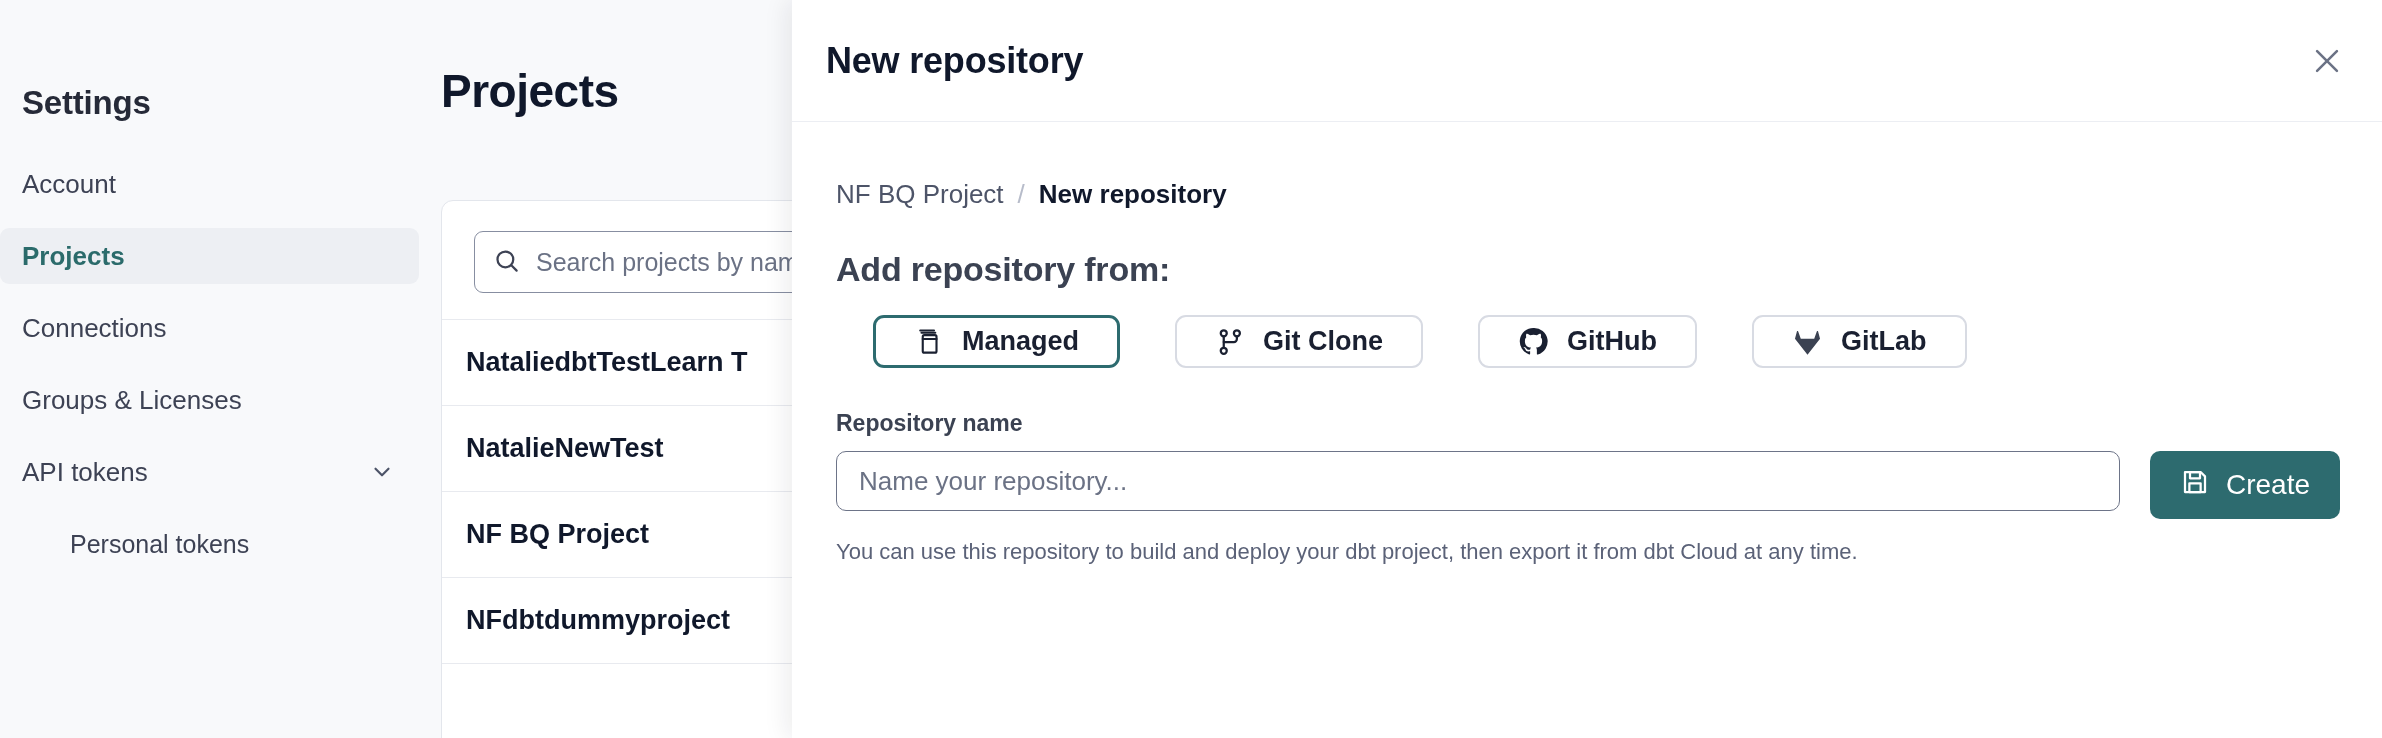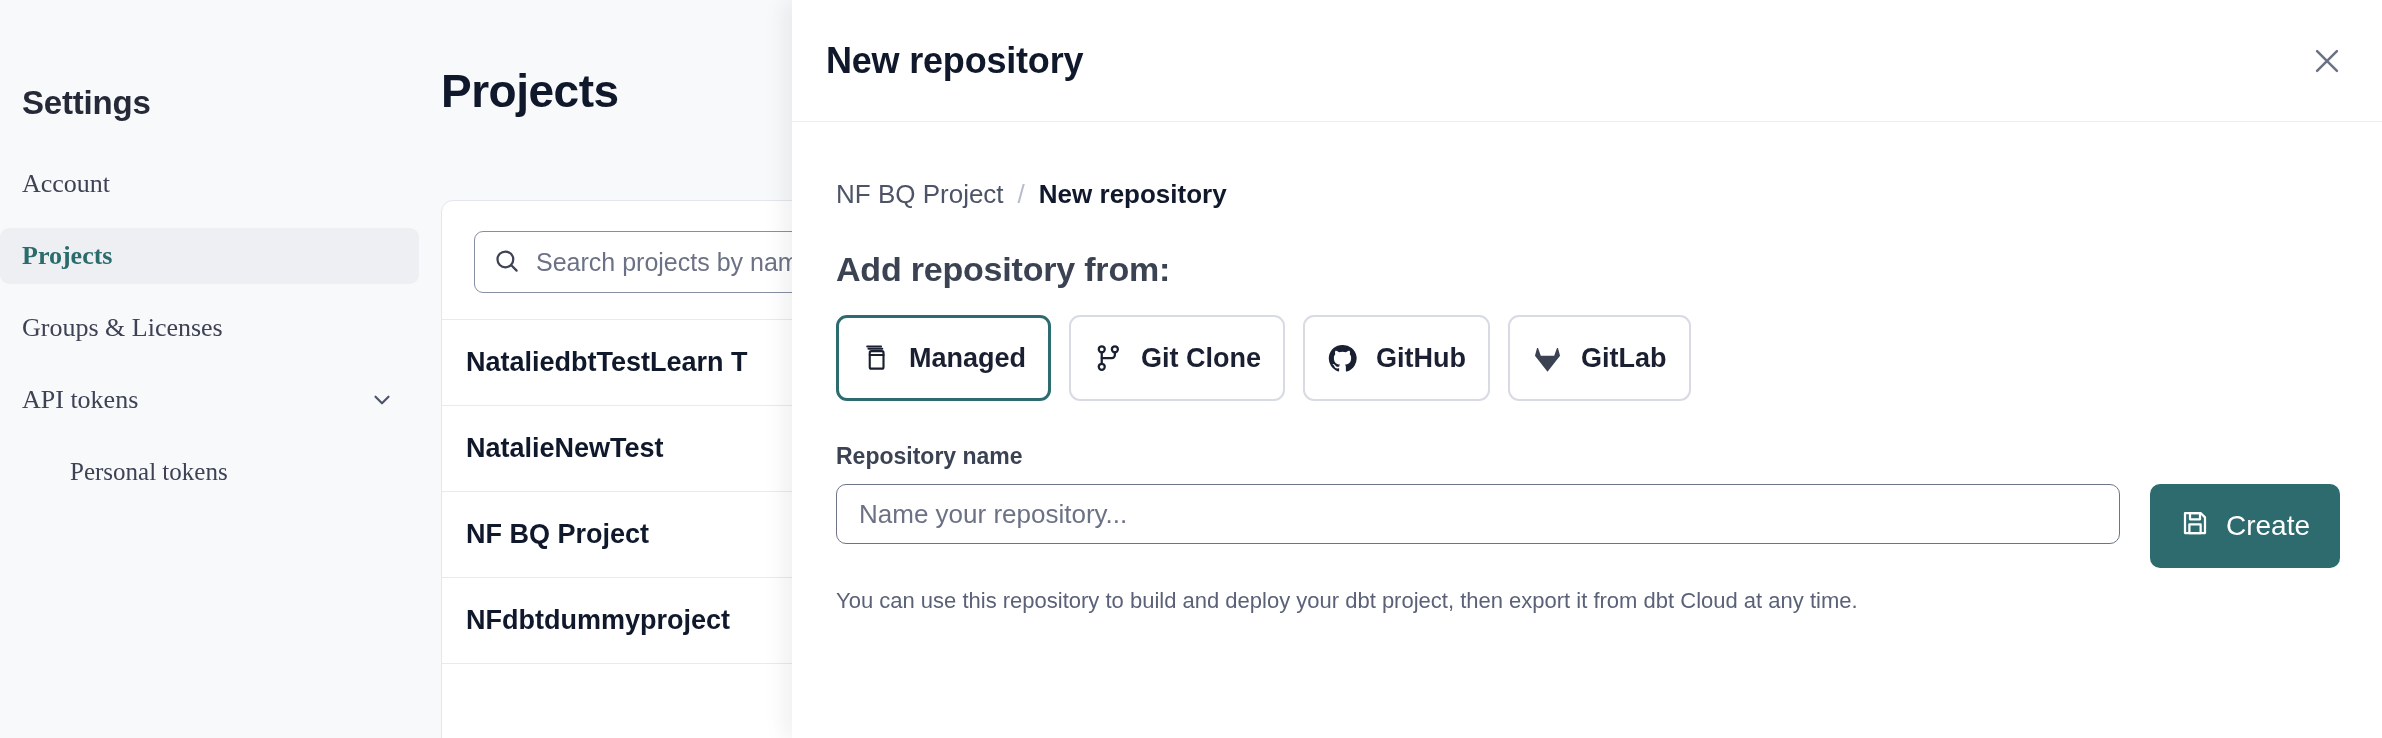--- a/index.html
+++ b/index.html
@@ -42,21 +42,20 @@
   .nav-item {
     display: flex;
     align-items: center;
     height: 56px;
     padding-left: 22px;
     font-size: 26px;
     color: #3d4254;
     border-radius: 9px;
     margin: 0 22px 16px 0;
     cursor: pointer;
-    font-family: Liberation Serif, serif;
   }
   .nav-item.active {
     background: #edeff3;
     color: #2b6b6b;
     font-weight: 700;
   }
   .nav-item.child {
     padding-left: 70px;
     font-size: 25px;
   }
@@ -183,30 +182,31 @@
   .source-row {
     display: flex;
     align-items: center;
     gap: 18px;
     margin-top: 26px;
   }
   .source-btn {
     display: inline-flex;
     align-items: center;
     gap: 18px;
-    height: 86px;
-    padding: 0 22px;
+    height: 53px;
+    padding: 0 38px;
     border: 2px solid #d8dbe3;
     border-radius: 11px;
     background: #ffffff;
     font-size: 27px;
     font-weight: 700;
     color: #1a2031;
     cursor: pointer;
     white-space: nowrap;
+    margin-left: 37px;
   }
   .source-btn.selected {
     border-color: #2d6b6f;
     border-width: 3px;
   }
   .source-btn svg { flex: 0 0 auto; display: block; }
 
   .field-label {
     margin-top: 42px;
     font-size: 23px;
@@ -230,21 +230,21 @@
     color: #3d4254;
     outline: none;
     background: #fff;
     max-width: 1345px;
   }
   .text-input::placeholder { color: #6b7285; }
   .create-btn {
     display: inline-flex;
     align-items: center;
     gap: 16px;
-    height: 84px;
+    height: 68px;
     padding: 0 30px;
     background: #2d6b6f;
     color: #ffffff;
     border: 0;
     border-radius: 10px;
     font-size: 28px;
     font-family: "Liberation Sans", sans-serif;
     cursor: pointer;
     white-space: nowrap;
   }
@@ -265,20 +265,23 @@
 
       <div class="nav-item">
         <span>Account</span>
       </div>
 
       <div class="nav-item active">
         <span>Projects</span>
       </div>
 
 
+      <div class="nav-item">
+        <span>Connections</span>
+      </div>
 
 
       <div class="nav-item">
         <span>Groups &amp; Licenses</span>
       </div>
 
       <div class="nav-item">
         <span>API tokens</span>
         <span class="chev">
           <svg width="26" height="26" viewBox="0 0 24 24" fill="none" stroke="#4d5468" stroke-width="2" stroke-linecap="round" stroke-linejoin="round">

